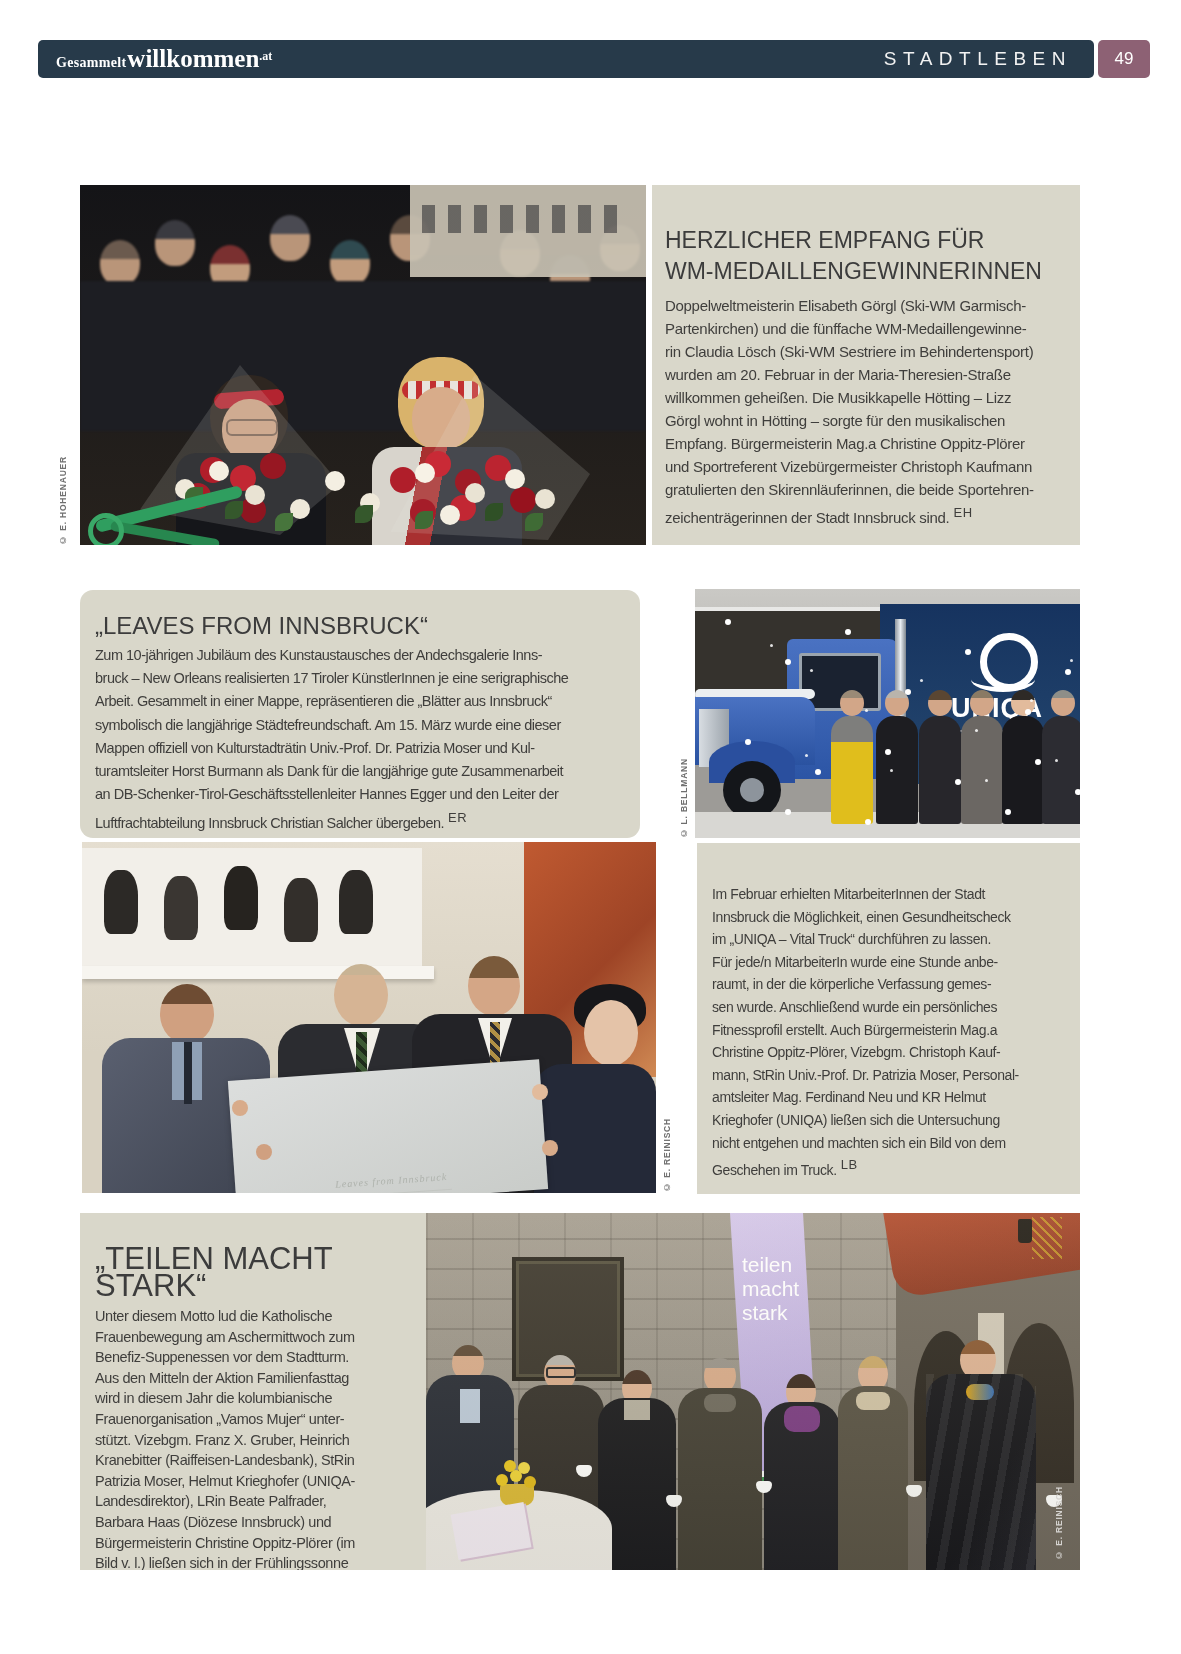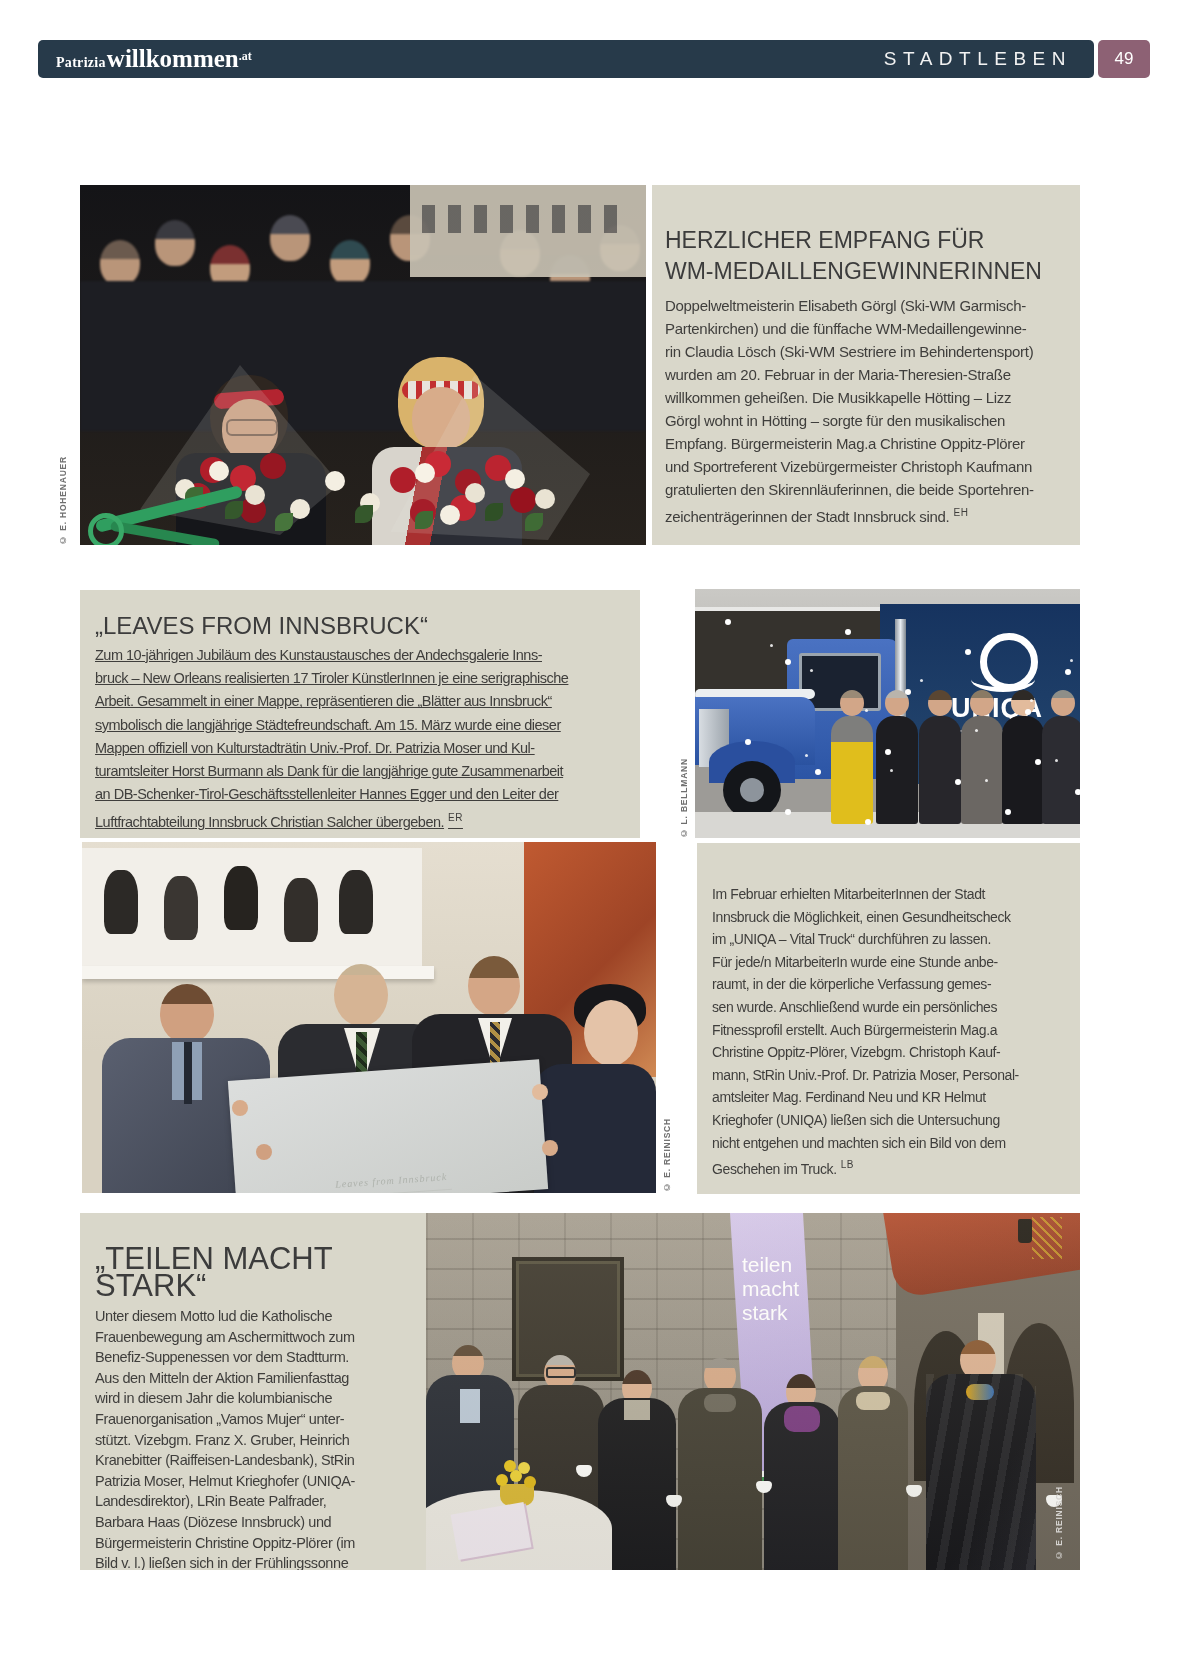--- a/index.html
+++ b/index.html
@@ -17,29 +17,29 @@
   .hdr-section{color:#f2f2f2;font-size:19px;letter-spacing:6.5px;font-weight:400;}
   .hdr-page{position:absolute;left:1098px;top:40px;width:52px;height:38px;background:#8d6174;
             border-radius:5px;color:#fff;font-size:17px;display:flex;align-items:center;justify-content:center;}
   .page-heading{position:absolute;left:480px;top:133px;width:606px;text-align:right;
                 font-size:24px;letter-spacing:4.5px;color:#6d4a5c;font-weight:400;}
 
   
   .panel{position:absolute;background:#d9d7ca;box-sizing:border-box;overflow:hidden;}
   .a-title{color:#3c3c3c;font-weight:400;white-space:pre-line;}
   .a-body{color:#3f3e3c;white-space:pre-line;}
-  .initials{font-size:10px;vertical-align:super;color:#3f3e3c;margin-left:4px;letter-spacing:.5px;}
+  .initials{font-size:13px;vertical-align:super;color:#3f3e3c;margin-left:4px;letter-spacing:.5px;}
 
   #box1{left:652px;top:185px;width:428px;height:360px;padding:40px 13px 0 13px;}
   #box1 .a-title{font-size:23px;line-height:31px;}
   #box1 .a-body{font-size:15px;line-height:23px;letter-spacing:-0.3px;margin-top:7px;}
 
-  #box2{left:80px;top:590px;width:560px;height:248px;padding:22px 12px 0 15px;}
+  #box2{left:80px;top:590px;width:560px;height:248px;padding:22px 12px 0 15px;border-radius:13px;}
   #box2 .a-title{font-size:24px;line-height:28px;}
-  #box2 .a-body{font-size:14.5px;line-height:23.2px;letter-spacing:-0.5px;margin-top:4px;text-decoration:underline;}
+  #box2 .a-body{font-size:14.5px;line-height:23.2px;letter-spacing:-0.5px;margin-top:4px;}
 
   #box3{left:697px;top:843px;width:383px;height:351px;padding:24px 12px 0 15px;}
   #box3 .a-title{font-size:20.5px;line-height:26px;}
   #box3 .a-body{font-size:14px;line-height:22.6px;letter-spacing:-0.4px;margin-top:16px;}
 
   #box4{left:80px;top:1213px;width:1000px;height:357px;padding:32px 0 0 15px;}
   #box4 .txtcol{width:330px;}
   #box4 .a-title{font-size:31px;line-height:27px;}
   #box4 .a-body{font-size:14.5px;line-height:20.6px;letter-spacing:-0.4px;margin-top:7px;}
 
@@ -143,21 +143,21 @@
       box-shadow:2px 2px 0 #d9c3d2;}
   .p4-sun{left:0;top:0;width:654px;height:357px;background:linear-gradient(rgba(255,244,214,.10),rgba(0,0,0,.05));}
 </style>
 </head>
 <body>
 
 <div id="page">
 
   <div class="hdr-bar">
     <div class="logo">
-      <span class="l1">Patrizia</span>
+      <span class="l1">Gesammelt</span>
       <span class="l2">willkommen</span>
       <span class="l3">.at</span>
     </div>
     <div class="hdr-section">STADTLEBEN</div>
   </div>
   <div class="hdr-page">49</div>
 
 
   <div id="photo1" class="photo">
     <div class="p1-crowd">

